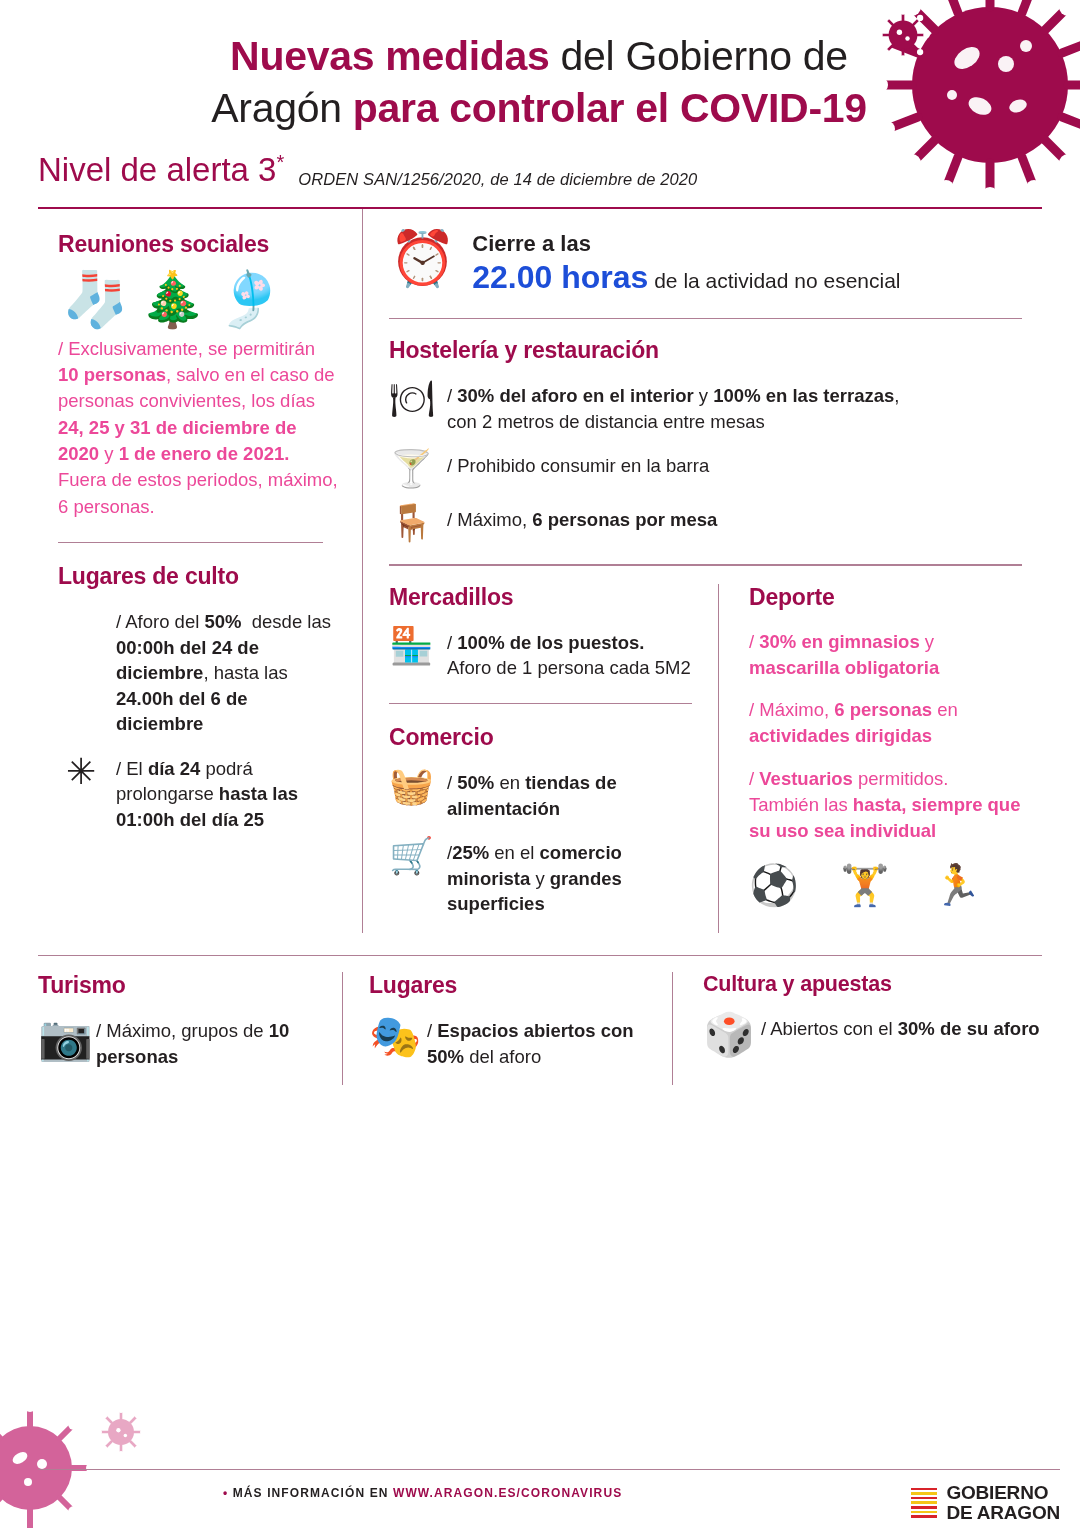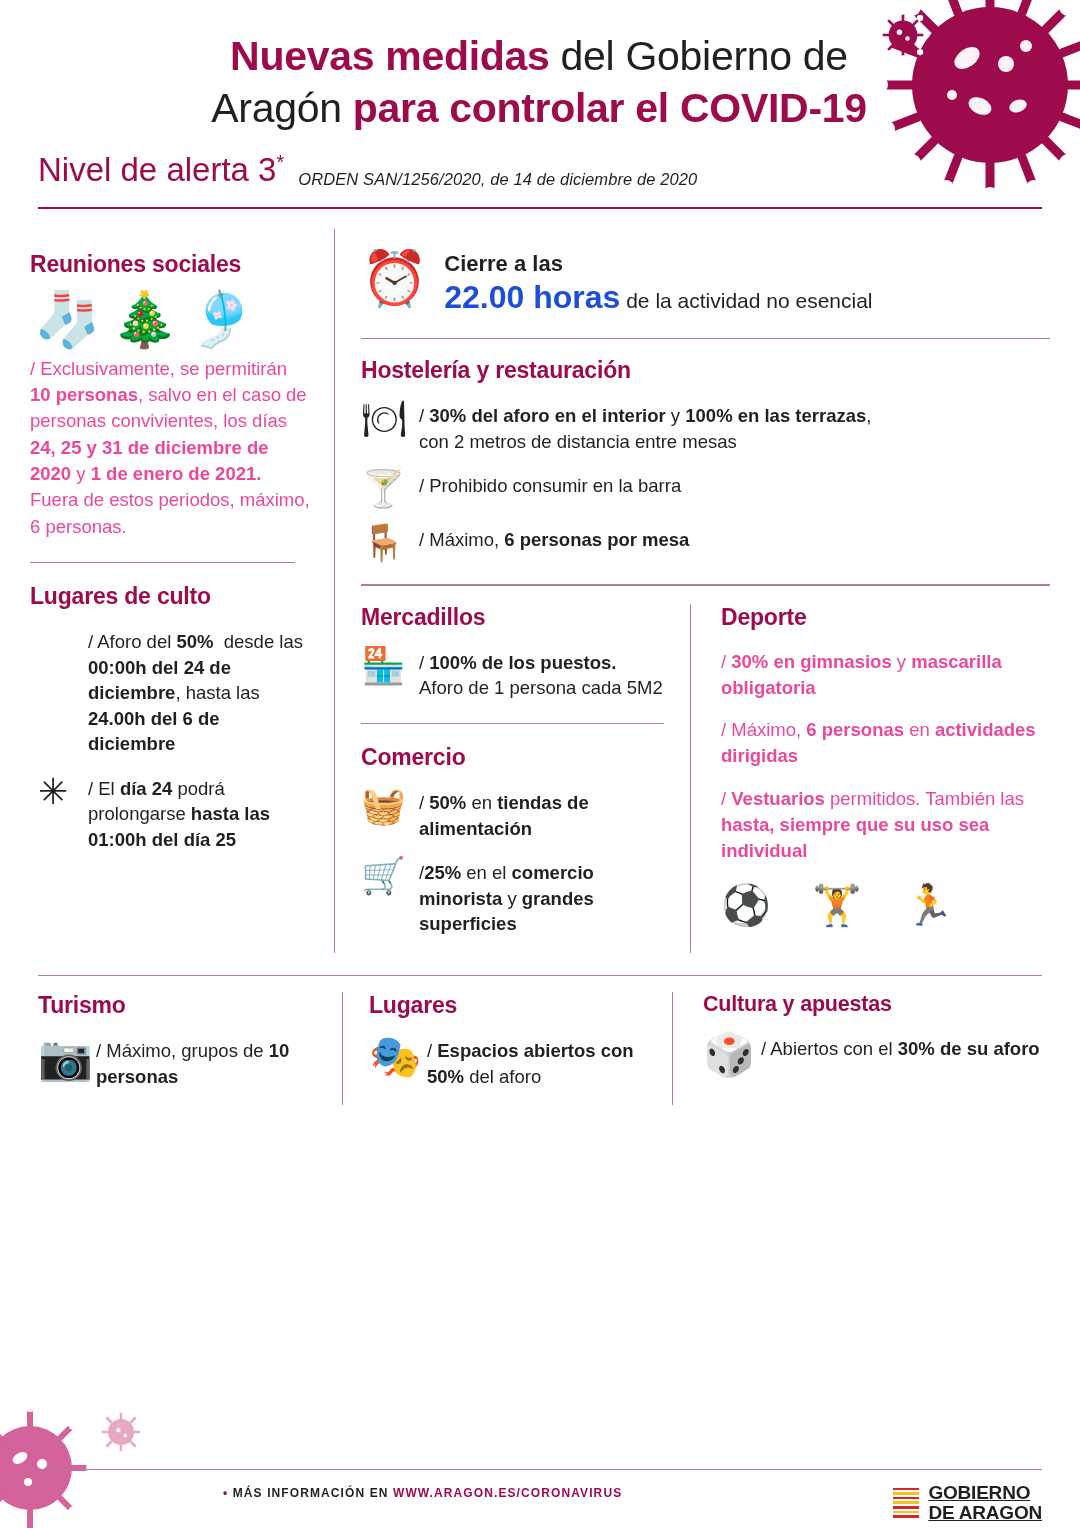--- a/index.html
+++ b/index.html
@@ -24,21 +24,21 @@
   .title-line { font-size: 41px; line-height: 1.28; font-weight: 400; letter-spacing: -0.3px; text-align: center; }
   .title-line .mag { color: #9e0b4c; font-weight: 700; }
   .title-line .blk { color: #231f20; font-weight: 400; }
   .alert-row { display: flex; align-items: flex-end; gap: 14px; margin-top: 16px; }
   .alert-level { font-size: 33px; color: #9e0b4c; font-weight: 400; }
   .alert-level sup { font-size: 20px; }
   .orden { font-size: 16.5px; font-style: italic; color: #231f20; letter-spacing: 0.1px; }
   .hr-main { height: 2px; background: #9e0b4c; margin: 18px 38px 0 38px; position: relative; z-index: 2; }
 
   
-  .content { display: flex; padding: 0 30px; position: relative; z-index: 2; margin-top: 20px; }
+  .content { display: flex; padding: 0 58px; position: relative; z-index: 2; }
   .col-left { width: 305px; padding: 22px 22px 0 0; border-right: 1.5px solid #b07f95; }
   .col-right { flex: 1; padding: 22px 0 0 26px; }
 
   .sec-title { color: #9e0b4c; font-weight: 700; font-size: 23px; letter-spacing: -0.2px; }
   .sec-title.sm { font-size: 21.5px; }
 
   .emoji-row { display: flex; align-items: flex-end; gap: 10px; margin: 14px 0 10px 4px; font-size: 54px; line-height: 1; }
 
   p.body, .body { font-size: 18.5px; line-height: 1.42; color: #ec4899; }
   .body b { font-weight: 700; }
@@ -65,30 +65,30 @@
   .cc-right { flex: 1; padding-left: 30px; }
 
   .bottom-row { display: flex; margin-top: 6px; }
   .bottom-left { width: 305px; padding: 0 22px 0 0; border-right: 1.5px solid #b07f95; }
   .bottom-mid { width: 330px; padding: 0 26px 0 26px; border-right: 1.5px solid #b07f95; }
   .bottom-right { flex: 1; padding-left: 30px; }
 
   .sports-emoji { display: flex; gap: 42px; font-size: 40px; margin-top: 18px; }
 
   
-  .footer { position: absolute; left: 38px; right: 38px; bottom: 28px; z-index: 2; }
+  .footer { position: absolute; left: 38px; right: 20px; bottom: 28px; z-index: 2; }
   .footer-hr { height: 1.5px; background: #b07f95; margin-bottom: 16px; }
   .footer-info { font-size: 12px; letter-spacing: 1.1px; color: #231f20; font-weight: 700; padding-left: 185px; }
   .footer-info .dot { color: #9e0b4c; }
   .footer-info .url { color: #9e0b4c; }
   .gob { position: absolute; right: 0; bottom: -22px; display: flex; align-items: center; gap: 9px; }
   .gob-flag { width: 26px; height: 30px; display: flex; flex-direction: column; gap: 2px; }
   .gob-flag span { flex: 1; background: #d8232a; display: block; }
   .gob-flag span:nth-child(even) { background: #f5c518; }
-  .gob-txt { font-size: 19px; font-weight: 700; line-height: 1.02; letter-spacing: -0.2px; text-decoration: underline; }
+  .gob-txt { font-size: 19px; font-weight: 700; line-height: 1.02; letter-spacing: -0.2px; }
 </style>
 </head>
 <body>
 
 <svg class="virus-top" viewBox="0 0 260 280">
   <g fill="#9e0b4c">
     <circle cx="150" cy="125" r="78"></circle>
     <g stroke="#9e0b4c" stroke-width="9" stroke-linecap="round">
       <line x1="150" y1="47" x2="150" y2="14"></line>
         <line x1="150" y1="203" x2="150" y2="236"></line>

